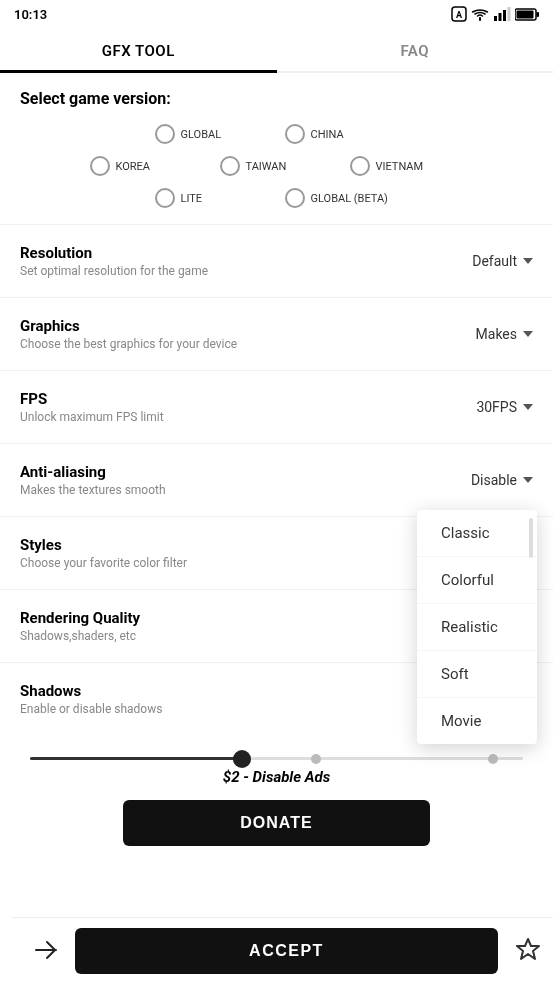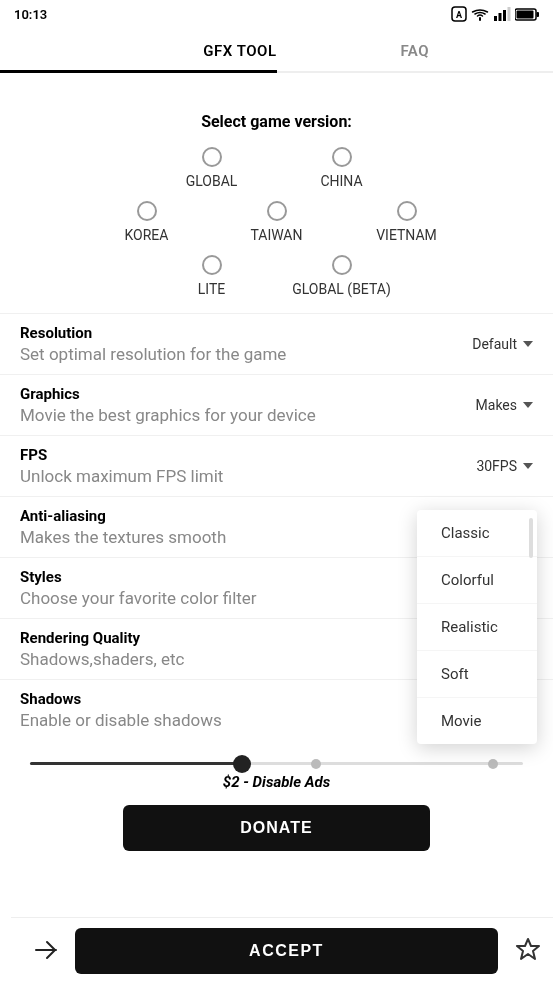--- a/index.html
+++ b/index.html
@@ -43,82 +43,79 @@
       font-weight: 600;
       color: #888;
       cursor: pointer;
       letter-spacing: 0.5px;
       text-transform: uppercase;
     }
     .tab.active {
       color: #000;
       border-bottom: 3px solid #000;
       margin-bottom: -2px;
-      text-align: right;
     }
 
     
     .content {
       padding: 0 0 80px 0;
     }
 
     
     .version-section {
       padding: 16px 20px 8px;
-      text-align: center;
-      margin-top: 23px;
+      text-align: left;
     }
     .version-title {
       font-size: 16px;
       font-weight: 700;
       margin-bottom: 12px;
     }
     .version-row {
       display: flex;
       width: 100%;
       justify-content: center;
       gap: 0;
       margin-bottom: 4px;
     }
     .version-option {
       display: flex;
       align-items: center;
       gap: 6px;
       min-width: 130px;
       cursor: pointer;
       padding: 4px 8px;
-      font-size: 14px;
+      font-size: 11px;
       color: #333;
-      flex-direction: column;
     }
     .radio-circle {
       width: 20px;
       height: 20px;
       border-radius: 50%;
       border: 2px solid #999;
       background: #fff;
       flex-shrink: 0;
     }
 
     
     .setting-row {
       display: flex;
       align-items: center;
       justify-content: space-between;
-      padding: 10px 20px;
+      padding: 19px 20px;
       border-top: 1px solid #f0f0f0;
     }
     .setting-label h3 {
       font-size: 15px;
       font-weight: 700;
       color: #000;
       margin-bottom: 2px;
     }
     .setting-label p {
-      font-size: 17px;
+      font-size: 12px;
       color: #888;
     }
     .setting-dropdown {
       display: flex;
       align-items: center;
       gap: 4px;
       cursor: pointer;
     }
     .setting-dropdown span {
       font-size: 14px;
@@ -370,21 +367,21 @@
     </div>
     <div class="setting-dropdown">
       <span>Default</span>
       <div class="chevron-down"></div>
     </div>
   </div>
 
   <div class="setting-row">
     <div class="setting-label">
       <h3>Graphics</h3>
-      <p>Movie the best graphics for your device</p>
+      <p>Choose the best graphics for your device</p>
     </div>
     <div class="setting-dropdown">
       <span>Makes</span>
       <div class="chevron-down"></div>
     </div>
   </div>
 
   <div class="setting-row">
     <div class="setting-label">
       <h3>FPS</h3>

